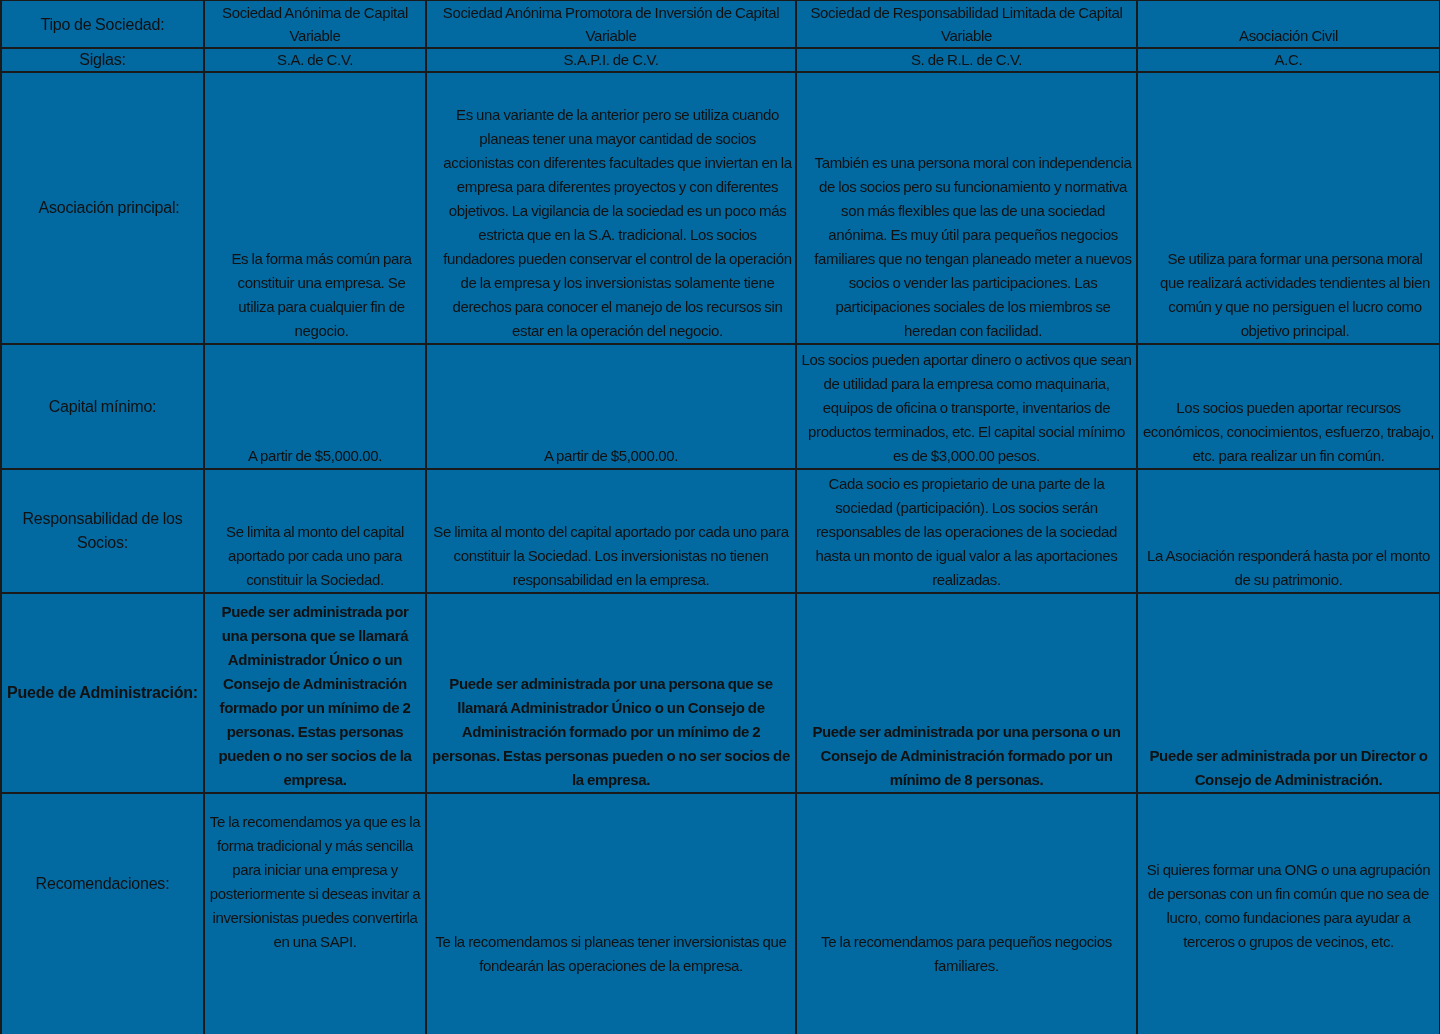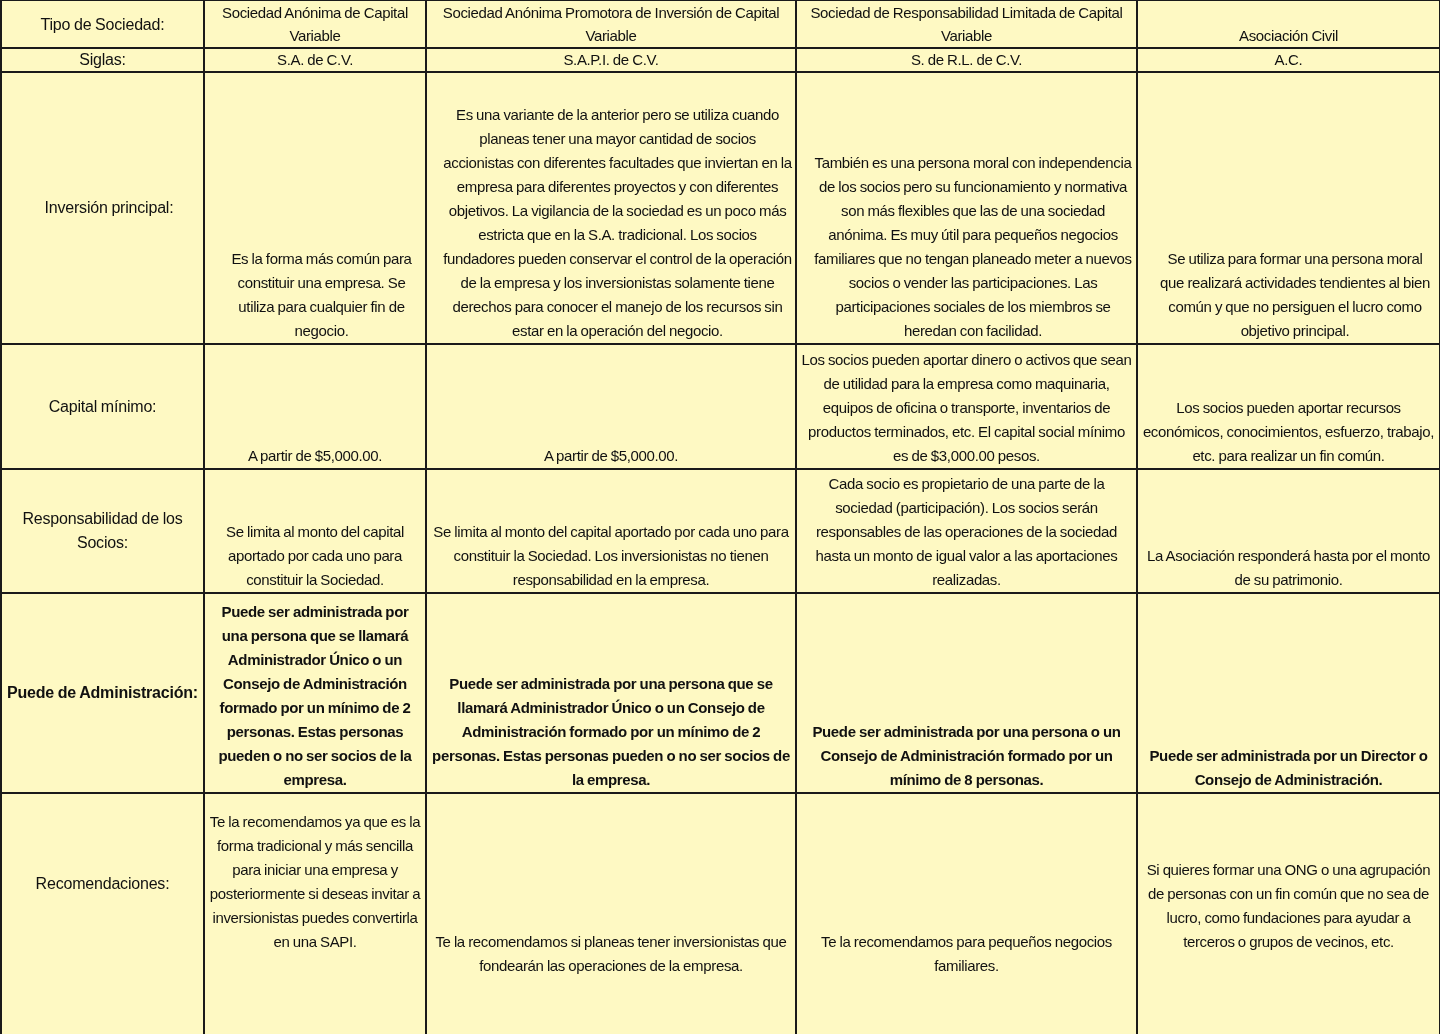--- a/index.html
+++ b/index.html
@@ -8,21 +8,21 @@
       background: #ffffff;
       width: 1440px;
       height: 1034px;
       overflow: hidden;
     }
     .sheet {
       position: relative;
       width: 1440px;
       height: 1034px;
       overflow: hidden;
-      background: #fef9c3;
+      background: #0369a1;
     }
     table.grid {
       position: absolute;
       left: 0;
       top: -1px;
       border-collapse: collapse;
       table-layout: fixed;
       width: 1439px;
       font-family: "Liberation Sans", sans-serif;
       font-size: 15px;
@@ -88,21 +88,21 @@
         <td>Asociación Civil</td>
       </tr>
       <tr class="r-siglas">
         <td class="label">Siglas:</td>
         <td>S.A. de C.V.</td>
         <td>S.A.P.I. de C.V.</td>
         <td>S. de R.L. de C.V.</td>
         <td>A.C.</td>
       </tr>
       <tr class="r-proposito">
-        <td class="label">Inversión principal:</td>
+        <td class="label">Asociación principal:</td>
         <td>Es la forma más común para constituir una empresa. Se utiliza para cualquier fin de negocio.</td>
         <td>Es una variante de la anterior pero se utiliza cuando planeas tener una mayor cantidad de socios accionistas con diferentes facultades que inviertan en la empresa para diferentes proyectos y con diferentes objetivos. La vigilancia de la sociedad es un poco más estricta que en la S.A. tradicional. Los socios fundadores pueden conservar el control de la operación de la empresa y los inversionistas solamente tiene derechos para conocer el manejo de los recursos sin estar en la operación del negocio.</td>
         <td>También es una persona moral con independencia de los socios pero su funcionamiento y normativa son más flexibles que las de una sociedad anónima. Es muy útil para pequeños negocios familiares que no tengan planeado meter a nuevos socios o vender las participaciones. Las participaciones sociales de los miembros se heredan con facilidad.</td>
         <td>Se utiliza para formar una persona moral que realizará actividades tendientes al bien común y que no persiguen el lucro como objetivo principal.</td>
       </tr>
       <tr class="r-capital">
         <td class="label">Capital mínimo:</td>
         <td>A partir de $5,000.00.</td>
         <td>A partir de $5,000.00.</td>
         <td>Los socios pueden aportar dinero o activos que sean de utilidad para la empresa como maquinaria, equipos de oficina o transporte, inventarios de productos terminados, etc. El capital social mínimo es de $3,000.00 pesos.</td>

